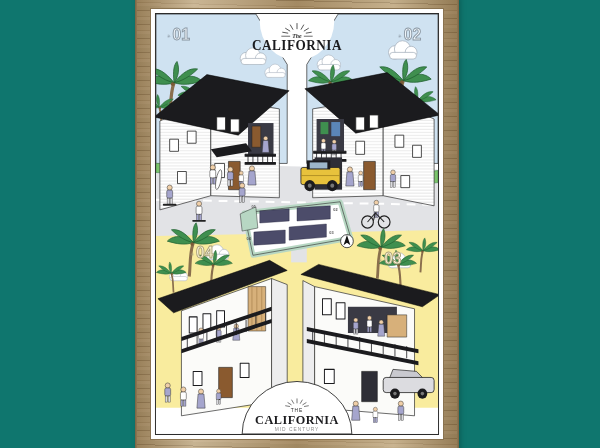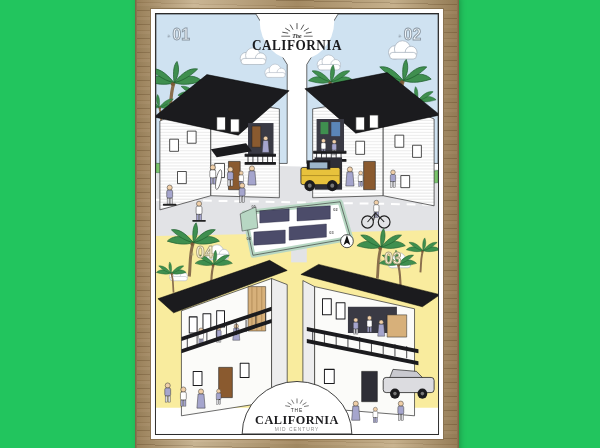--- a/index.html
+++ b/index.html
@@ -1,16 +1,16 @@
 <!DOCTYPE html>
 <html><head>
 <meta charset="utf-8">
 <style>
   html,body{margin:0;padding:0;background:#ecedef;font-family:"Liberation Sans",sans-serif;}
-  .stage{position:relative;width:600px;height:448px;background:#22c55e;overflow:hidden;}
+  .stage{position:relative;width:600px;height:448px;background:#0f766e;overflow:hidden;}
   .frame{position:absolute;left:136px;top:-6px;width:322px;height:460px;
     background:
       linear-gradient(90deg, rgba(60,40,10,.25), rgba(255,255,245,.25) 18%, rgba(70,50,20,.18) 50%, rgba(255,255,240,.2) 80%, rgba(60,40,10,.28)),
       repeating-linear-gradient(1.5deg,#bca179 0 3px,#ab8f66 3px 4px,#b89d74 4px 9px,#9a7f58 9px 10px,#b49a71 10px 14px);
     box-shadow:0 0 0 1px #7d6847, inset 0 0 0 1px #8a7350, 2px 3px 6px rgba(0,0,0,.25);}
   .poster{position:absolute;left:14px;top:14px;right:14px;bottom:14px;background:#ffffff;
     box-shadow:inset 0 0 0 1px #8a7350;}
   .art{position:absolute;left:4px;top:4px;right:4px;bottom:4px;}
   svg{display:block;width:100%;height:100%;}
   text{font-family:"Liberation Sans",sans-serif;}

